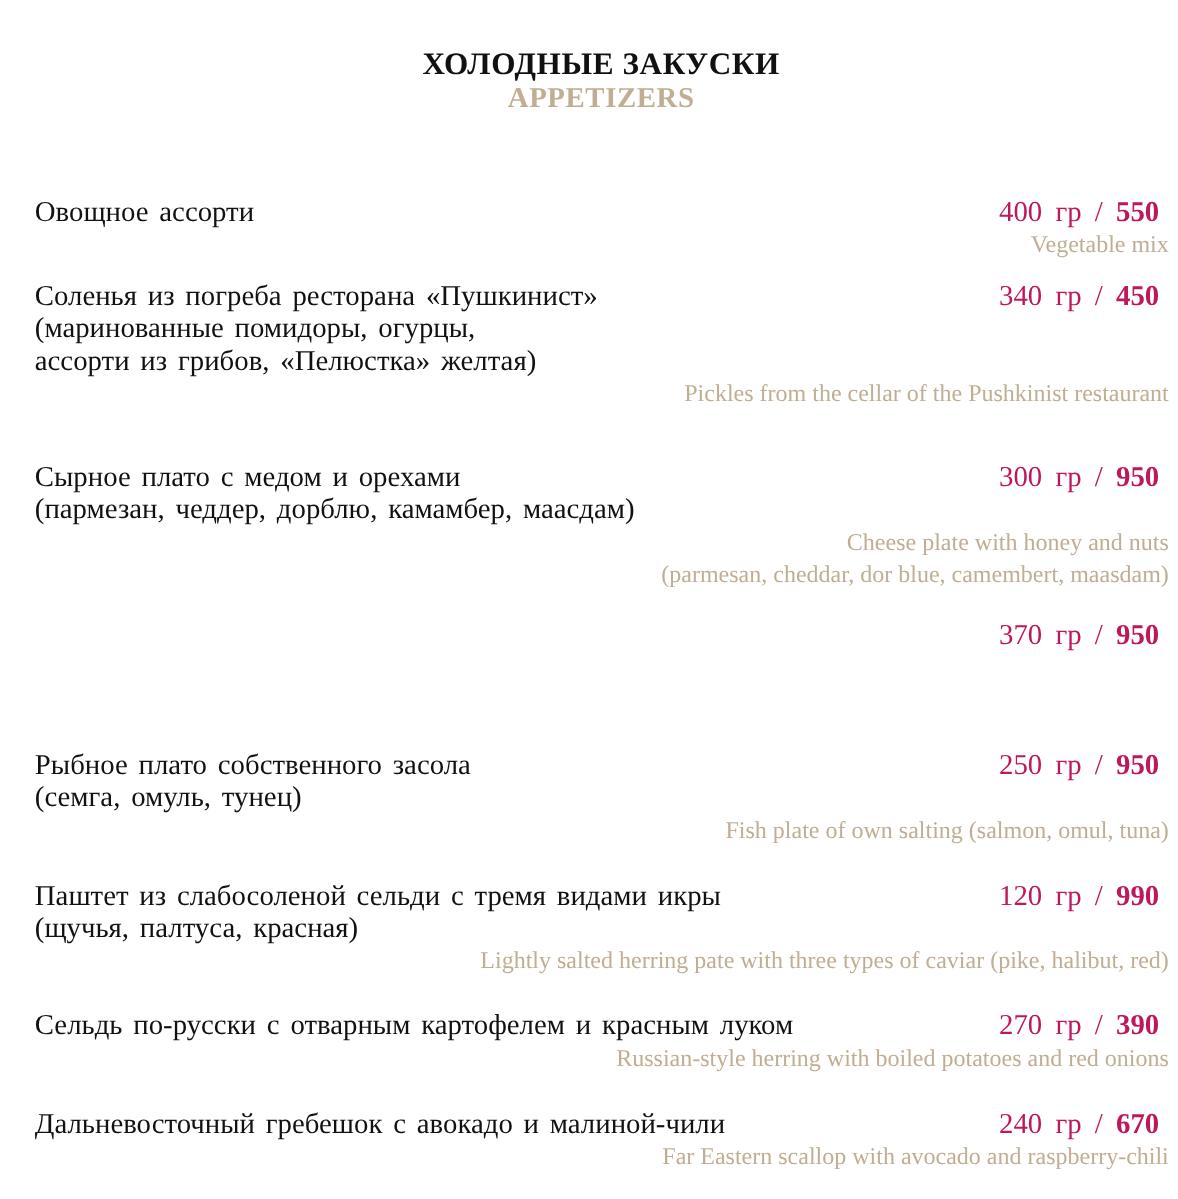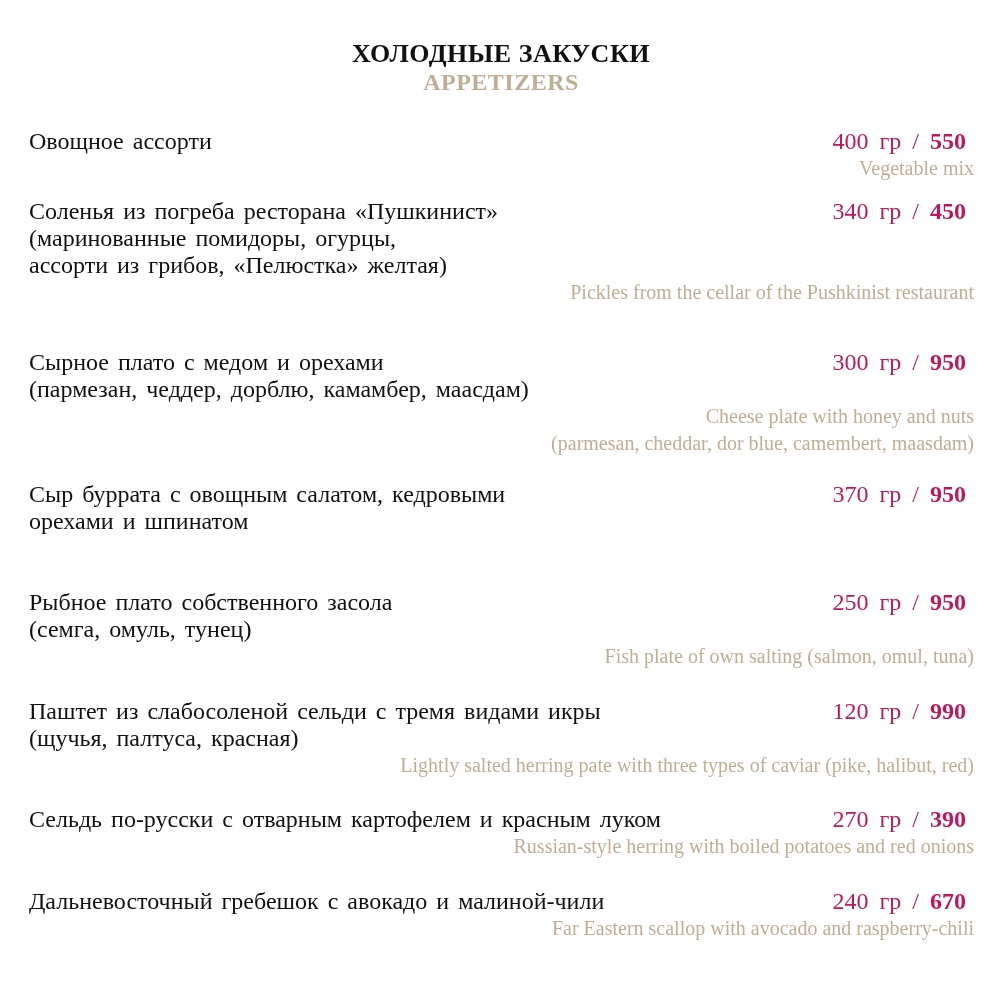--- a/index.html
+++ b/index.html
@@ -33,20 +33,21 @@
     font-size: 24px;
     font-weight: bold;
     color: #bfae94;
     line-height: 24px;
     letter-spacing: 0.5px;
   }
   .item {
     position: absolute;
     left: 29px;
     width: 945px;
+    margin-top: 36px;
   }
   .item .name {
     font-size: 24px;
     line-height: 27px;
     color: #111;
     white-space: pre-line;
     word-spacing: 3px;
   }
   .item .en {
     font-size: 20px;
@@ -93,22 +94,20 @@
 
 <div class="item" style="top:349px">
   <div class="name">Сырное плато с медом и орехами
 (пармезан, чеддер, дорблю, камамбер, маасдам)</div>
   <div class="en">Cheese plate with honey and nuts
 (parmesan, cheddar, dor blue, camembert, maasdam)</div>
   <div class="price"><span>300 гр</span> <span>/</span> <b>950</b></div>
 </div>
 
 <div class="item" style="top:481px">
-  <div class="name">Сыр буррата с овощным салатом, кедровыми
-орехами и шпинатом</div>
   <div class="price"><span>370 гр</span> <span>/</span> <b>950</b></div>
 </div>
 
 <div class="item" style="top:589px">
   <div class="name">Рыбное плато собственного засола
 (семга, омуль, тунец)</div>
   <div class="en">Fish plate of own salting (salmon, omul, tuna)</div>
   <div class="price"><span>250 гр</span> <span>/</span> <b>950</b></div>
 </div>
 

